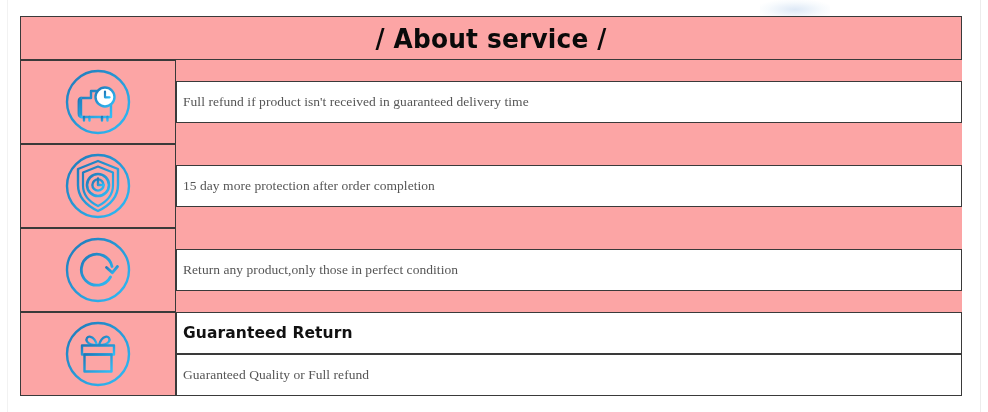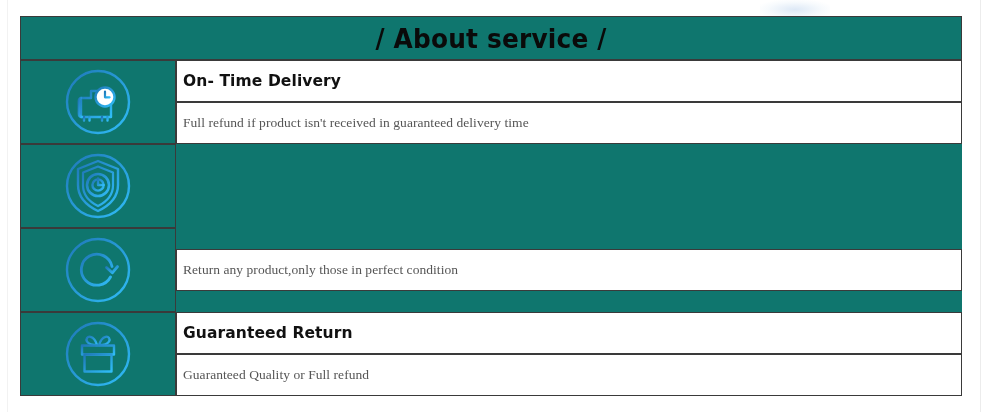--- a/index.html
+++ b/index.html
@@ -49,21 +49,21 @@
     left: 20px;
     top: 16px;
     width: 942px;
     border-collapse: separate;
     border-spacing: 0;
     background: #ffffff;
   }
 
   .service-table td {
     border: 1px solid #3a3a3a;
-    background: #0f766e;
+    background: #fca5a5;
     padding: 0;
     vertical-align: middle;
   }
 
   
   .title-cell {
     height: 42px;
     text-align: center;
     vertical-align: middle;
   }
@@ -166,23 +166,20 @@
 
             <circle cx="41" cy="29" r="9.5" stroke="url(#g1)" stroke-width="2.4" fill="#ffffff"></circle>
             <path d="M41 23.5 v5.8 h4.6" stroke="url(#g1)" stroke-width="2.2" fill="none" stroke-linecap="round" stroke-linejoin="round"></path>
           </svg>
         </div>
       </td>
       <td class="text-col-cell">
         <table class="inner-table">
           <tbody>
             <tr>
-              <td class="row-title">On- Time Delivery</td>
-            </tr>
-            <tr>
               <td class="row-desc">Full refund if product isn't received in guaranteed delivery time</td>
             </tr>
           </tbody>
         </table>
       </td>
     </tr>
 
     <tr>
       <td class="icon-cell">
         <div class="icon-wrap">
@@ -201,20 +198,23 @@
 
             <circle cx="34" cy="33" r="11" stroke="url(#g2)" stroke-width="2.6" fill="none"></circle>
             <circle cx="34" cy="33" r="5.6" stroke="url(#g2)" stroke-width="2.4" fill="none"></circle>
             <path d="M34 26.5 v6.5 h5.6" stroke="url(#g2)" stroke-width="2.4" fill="none" stroke-linecap="round" stroke-linejoin="round"></path>
           </svg>
         </div>
       </td>
       <td class="text-col-cell">
         <table class="inner-table">
           <tbody>
+            <tr>
+              <td class="row-desc">15 day more protection after order completion</td>
+            </tr>
           </tbody>
         </table>
       </td>
     </tr>
 
     <tr>
       <td class="icon-cell">
         <div class="icon-wrap">
           <svg width="68" height="68" viewBox="0 0 68 68" fill="none" aria-hidden="true">
             <defs>

